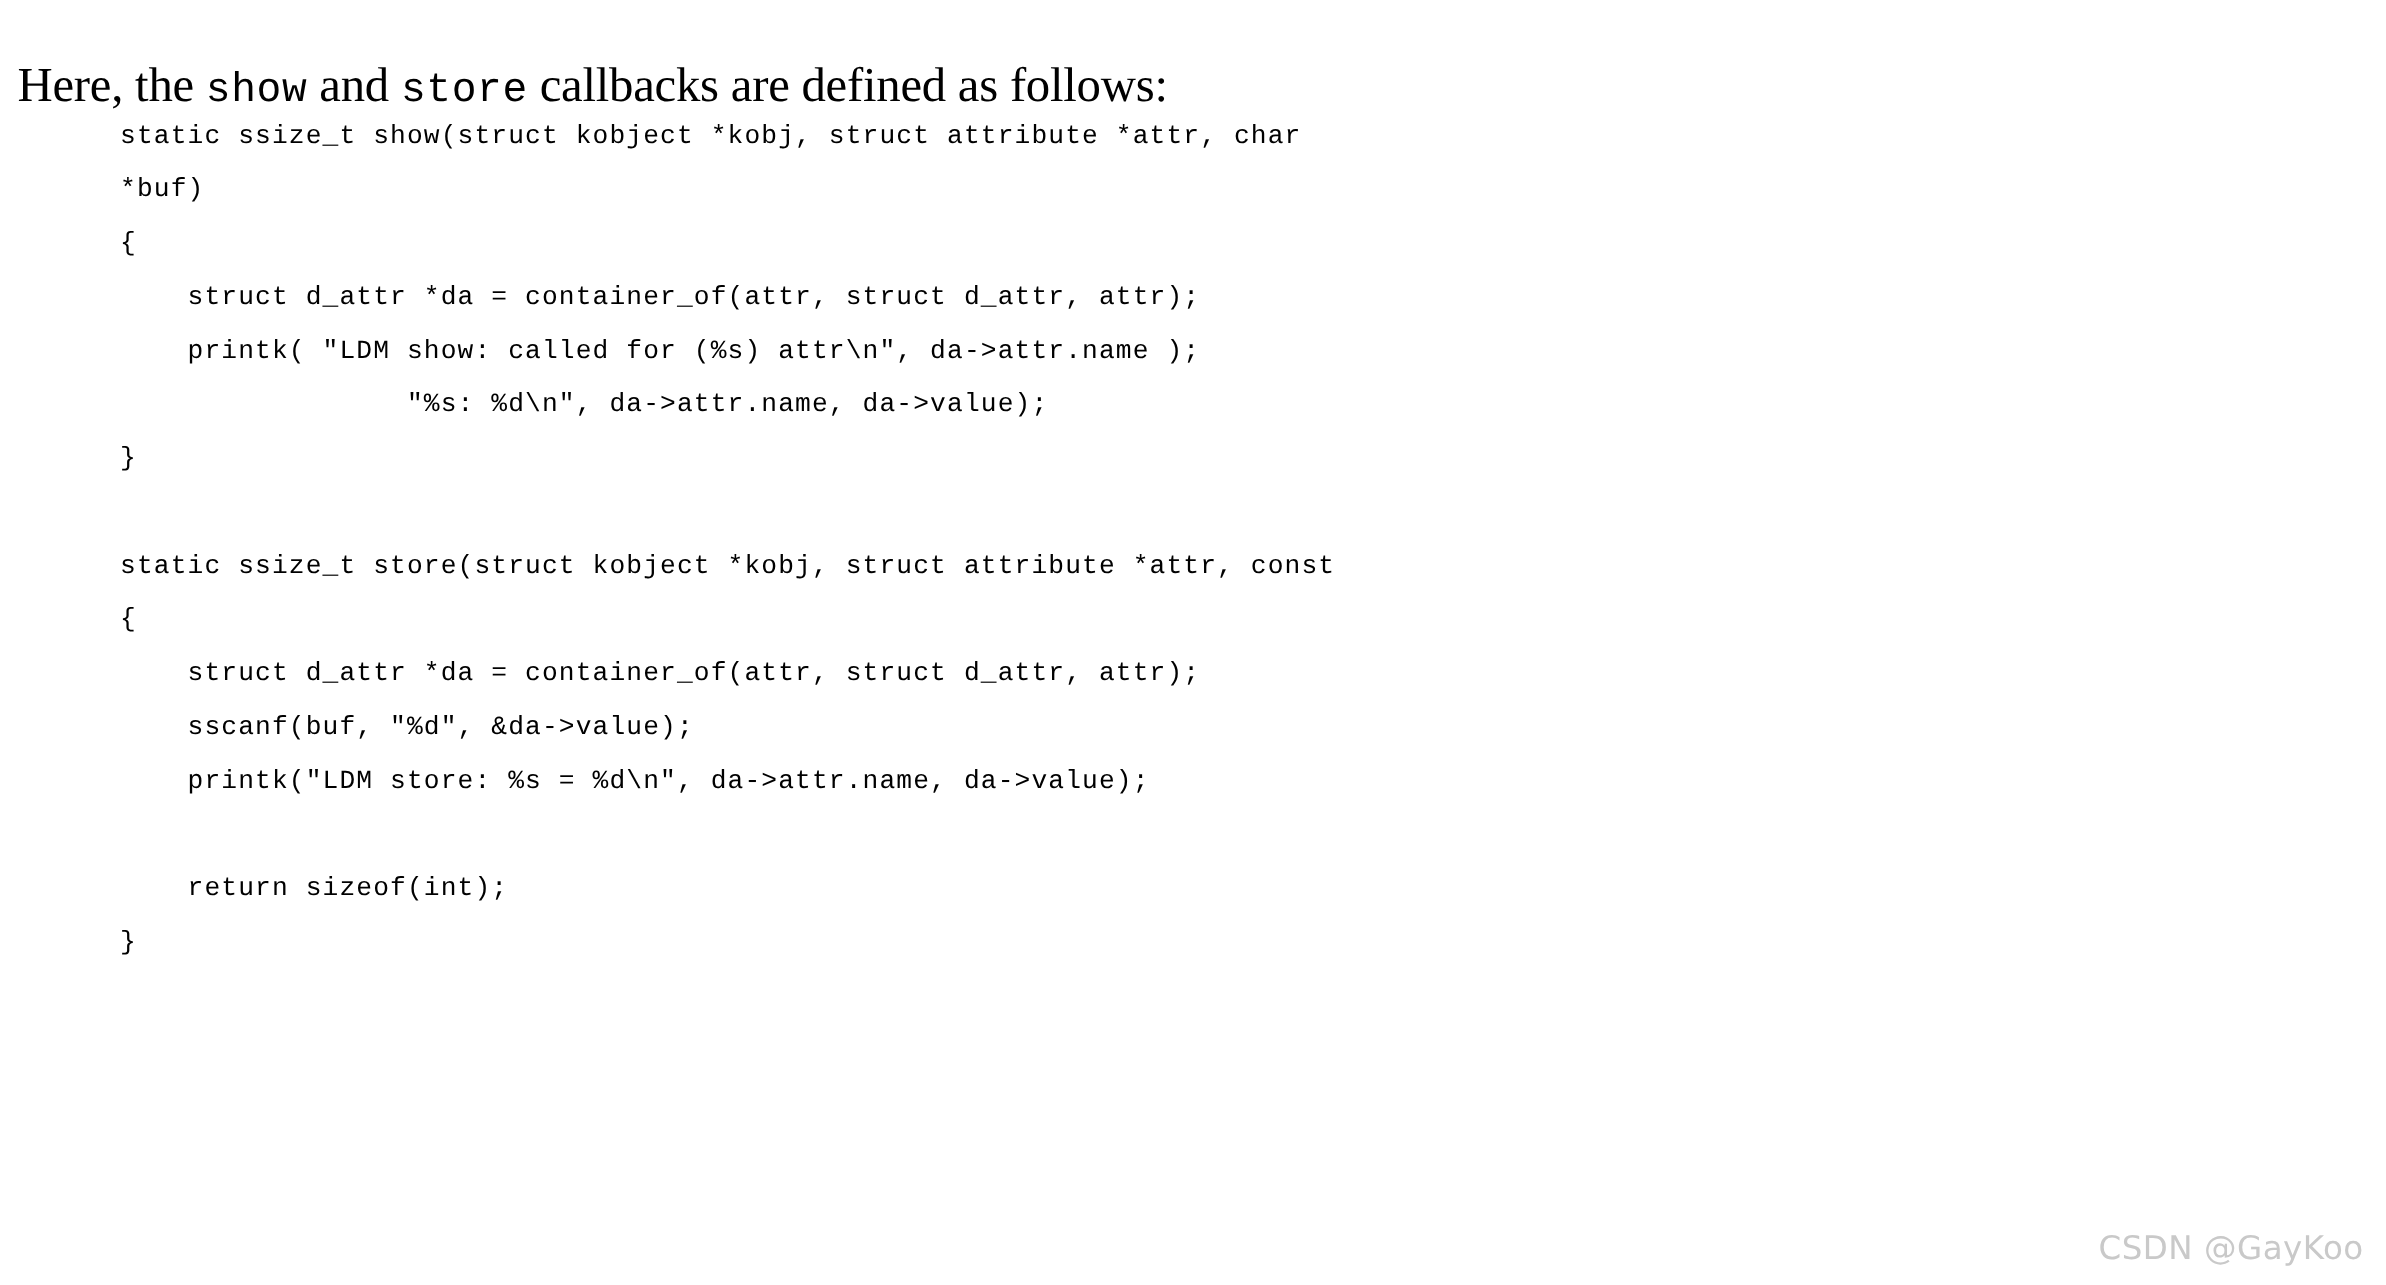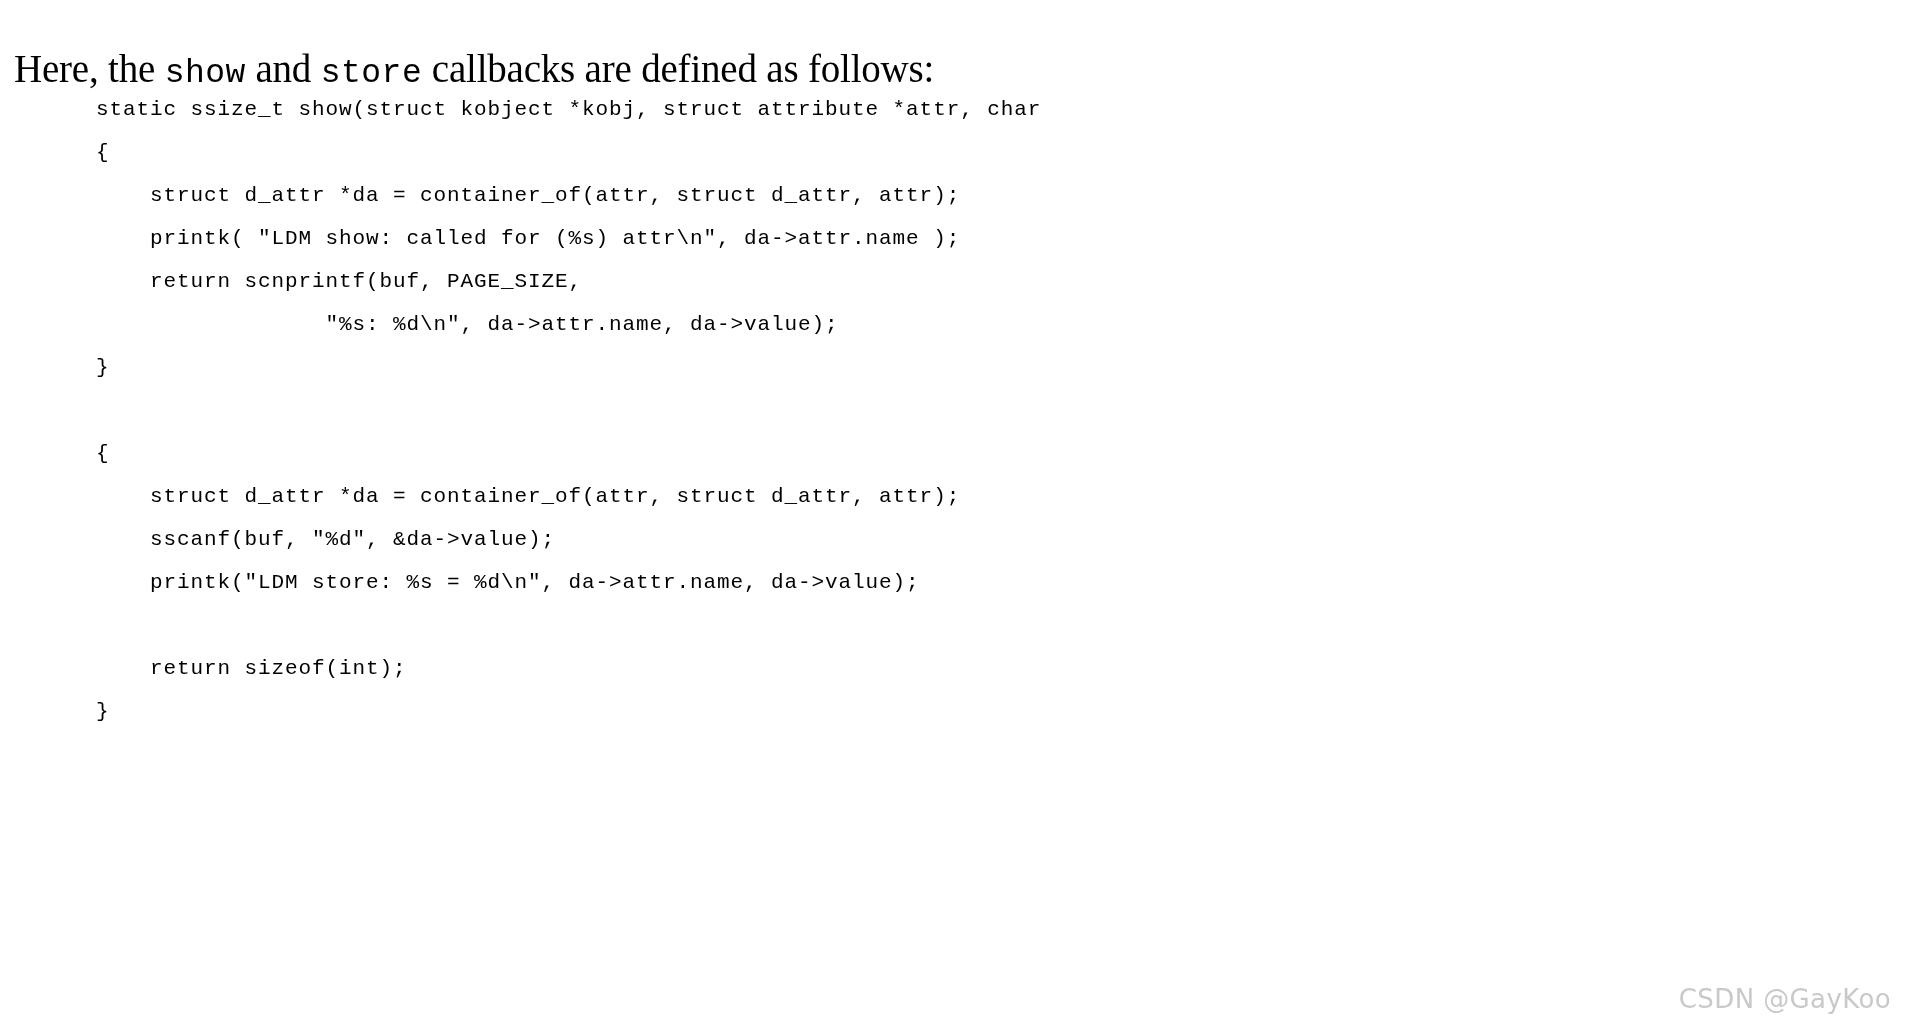--- a/index.html
+++ b/index.html
@@ -79,27 +79,28 @@
 </style>
 </head>
 <body>
 
 <div class="page">
 
   <p class="intro"><span>Here, the </span><span class="mono">show</span><span> and </span><span class="mono">store</span><span> callbacks are defined as follows:</span></p>
 
   <div class="code-block">
     <div class="code-line">static ssize_t show(struct kobject *kobj, struct attribute *attr, char</div>
+    <div class="code-line wrap">*buf)</div>
     <div class="code-line">{</div>
     <div class="code-line">    struct d_attr *da = container_of(attr, struct d_attr, attr);</div>
     <div class="code-line">    printk( "LDM show: called for (%s) attr\n", da-&gt;attr.name );</div>
-    <div class="code-line">    return scnprintf(buf, PAGE_SIZE,</div>
     <div class="code-line">                 "%s: %d\n", da-&gt;attr.name, da-&gt;value);</div>
     <div class="code-line">}</div>
     <div class="code-line blank"></div>
+    <div class="code-line">static ssize_t store(struct kobject *kobj, struct attribute *attr, const</div>
     <div class="code-line">{</div>
     <div class="code-line">    struct d_attr *da = container_of(attr, struct d_attr, attr);</div>
     <div class="code-line">    sscanf(buf, "%d", &amp;da-&gt;value);</div>
     <div class="code-line">    printk("LDM store: %s = %d\n", da-&gt;attr.name, da-&gt;value);</div>
     <div class="code-line blank"></div>
     <div class="code-line">    return sizeof(int);</div>
     <div class="code-line">}</div>
   </div>
 
   <div class="watermark">CSDN @GayKoo</div>

